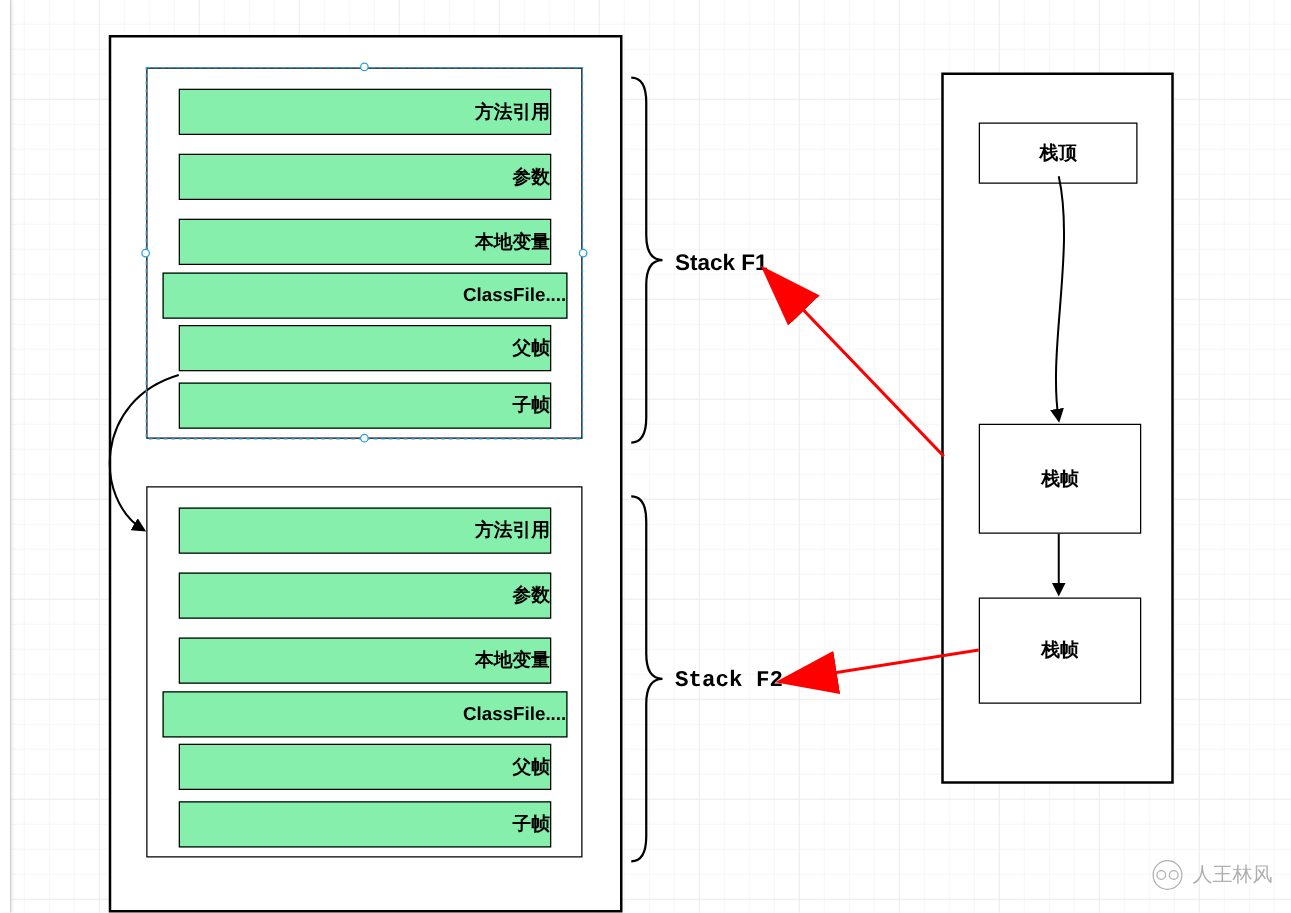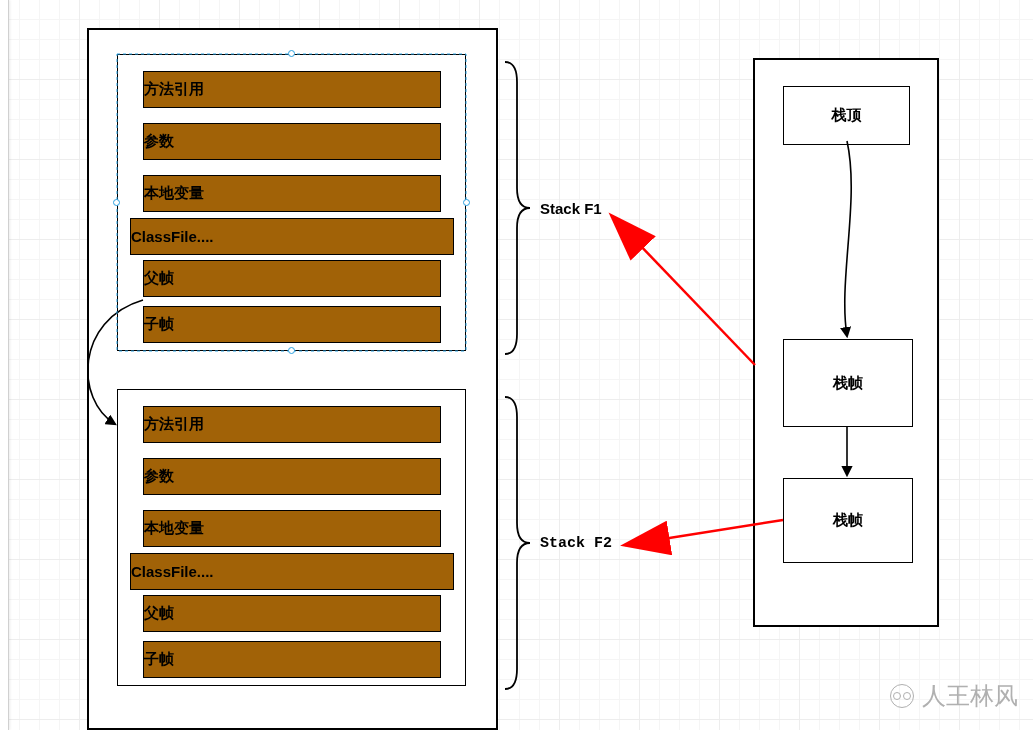--- a/index.html
+++ b/index.html
@@ -38,52 +38,52 @@
   }
   .subframe {
     position: absolute;
     border: 1.5px solid #000;
     background: #fff;
     box-sizing: border-box;
   }
   .cell {
     position: absolute;
     border: 1.5px solid #000;
-    background: #a16207;
+    background: #86efac;
     box-sizing: border-box;
     display: flex;
     align-items: center;
-    justify-content: flex-start;
+    justify-content: flex-end;
     font-size: 15px;
     color: #000;
     font-weight: 600;
   }
   .right-node {
     position: absolute;
     border: 1.5px solid #000;
     background: #fff;
     box-sizing: border-box;
     display: flex;
     align-items: center;
     justify-content: center;
     font-size: 15px;
     font-weight: 600;
   }
   .label {
     position: absolute;
     font-weight: 700;
-    font-size: 15px;
+    font-size: 18px;
     color: #000;
   }
   .watermark {
     position: absolute;
     right: 15px;
     bottom: 18px;
     color: #b0b0b0;
-    font-size: 24px;
+    font-size: 16px;
     display: flex;
     align-items: center;
     gap: 8px;
   }
   .watermark .wm-icon {
     width: 22px; height: 22px; border-radius: 50%;
     border: 1.5px solid #b0b0b0;
     position: relative;
   }
   .watermark .wm-icon::before,
@@ -162,21 +162,21 @@
     <span>子帧</span>
   </div>
 
 <div class="sel-handle" style="left:288px; top:50px;"></div>
 <div class="sel-handle" style="left:288px; top:347px;"></div>
 <div class="sel-handle" style="left:113px; top:199px;"></div>
 <div class="sel-handle" style="left:463px; top:199px;"></div>
 
 <div class="frame-box" style="left:753px; top:58px; width:186px; height:569px;"></div>
 
-<div class="right-node" style="left:783px; top:86px; width:127px; height:59px;">
+<div class="right-node" style="left:783px; top:98px; width:127px; height:49px;">
   <span>栈顶</span>
 </div>
 <div class="right-node" style="left:783px; top:339px; width:130px; height:88px;">
   <span>栈帧</span>
 </div>
 <div class="right-node" style="left:783px; top:478px; width:130px; height:85px;">
   <span>栈帧</span>
 </div>
 
 <div class="label" style="left:540px; top:200px;">Stack F1</div>

